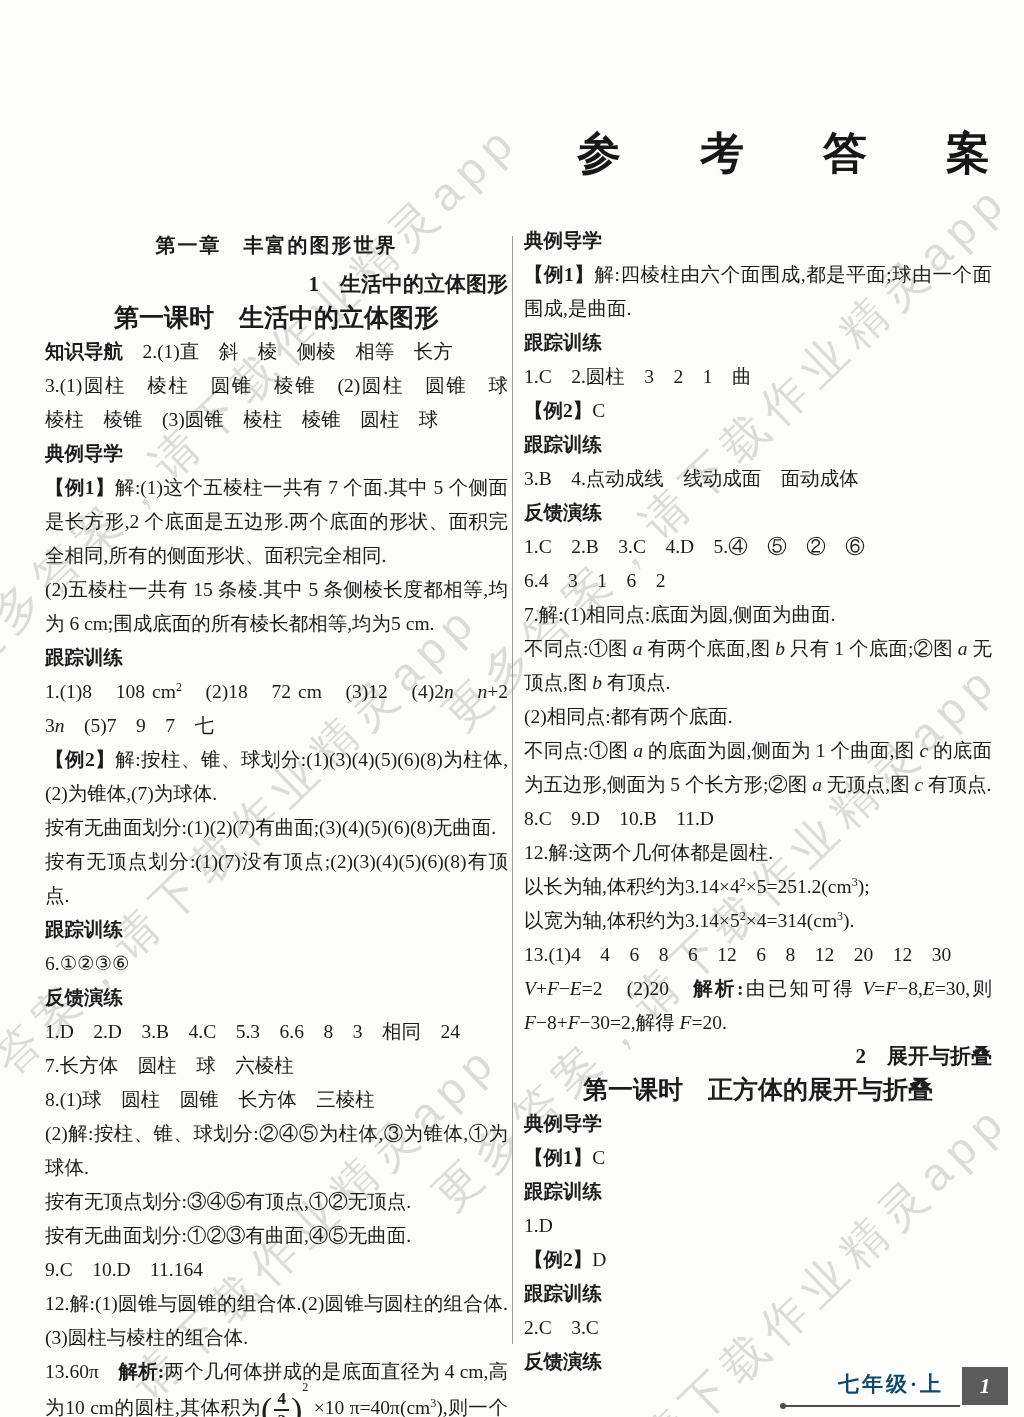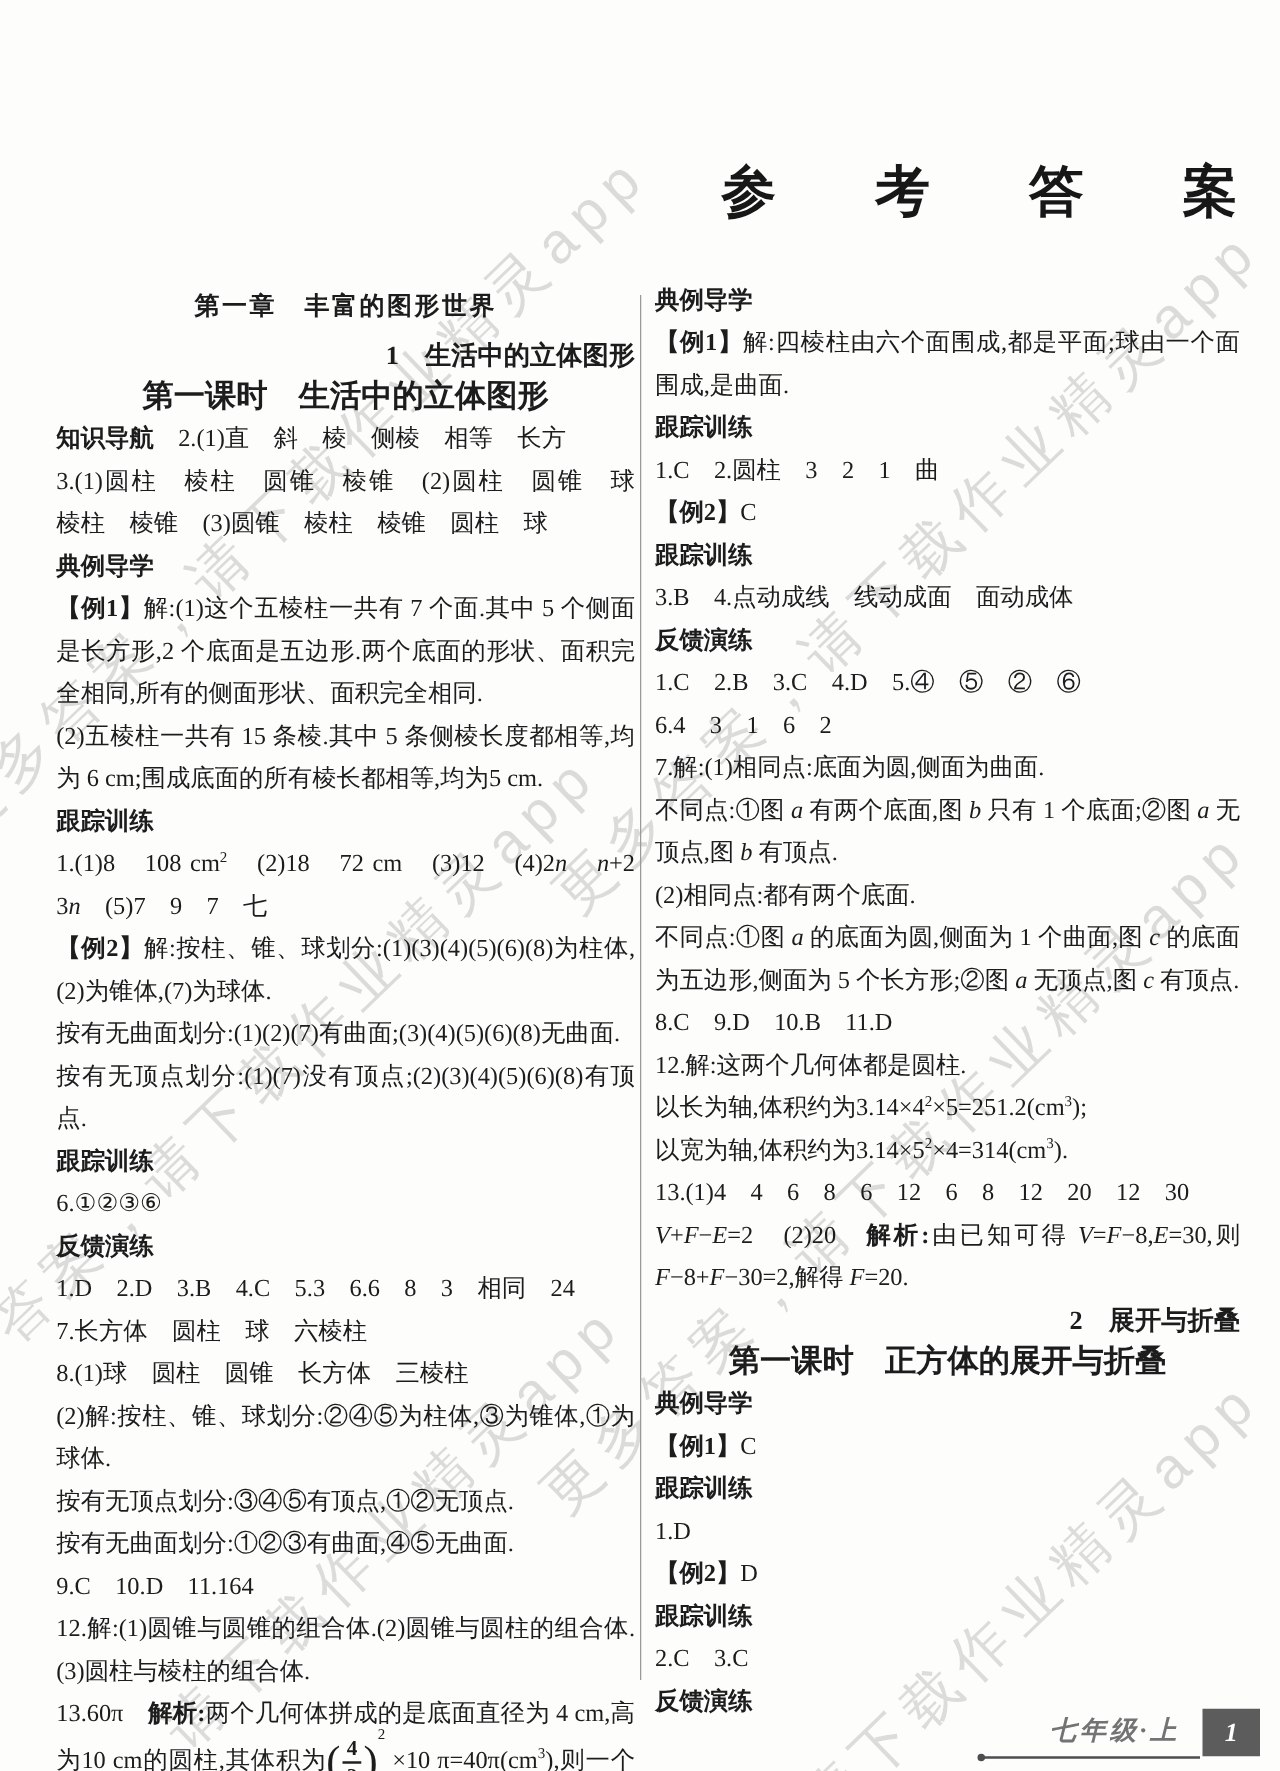--- a/index.html
+++ b/index.html
@@ -48,21 +48,21 @@
   .fsup{font-size:12px;align-self:flex-start;margin-top:-8px;}
   
   .footer{position:absolute;right:16px;bottom:10px;display:flex;align-items:flex-end;}
   .grade-wrap{
     position:relative;border-bottom:2px solid #4d4d4d;
     padding:0 16px 7px 56px;
   }
   .grade-wrap::before{
     content:"";position:absolute;left:-2px;bottom:-4px;width:6px;height:6px;border-radius:50%;background:#4d4d4d;
   }
-  .grade{font-size:21px;font-weight:bold;font-style:italic;letter-spacing:3px;color:#737373;}
+  .grade{font-size:21px;font-weight:bold;letter-spacing:3px;color:#0c4a6e;}
   .pagebox{
     width:46px;height:38px;background:#5c5c5c;color:#fff;
     display:flex;align-items:center;justify-content:center;
     font-size:21px;font-weight:bold;font-style:italic;margin-left:2px;margin-bottom:2px;
   }
 </style>
 </head>
 <body>
 
 <div class="page">

